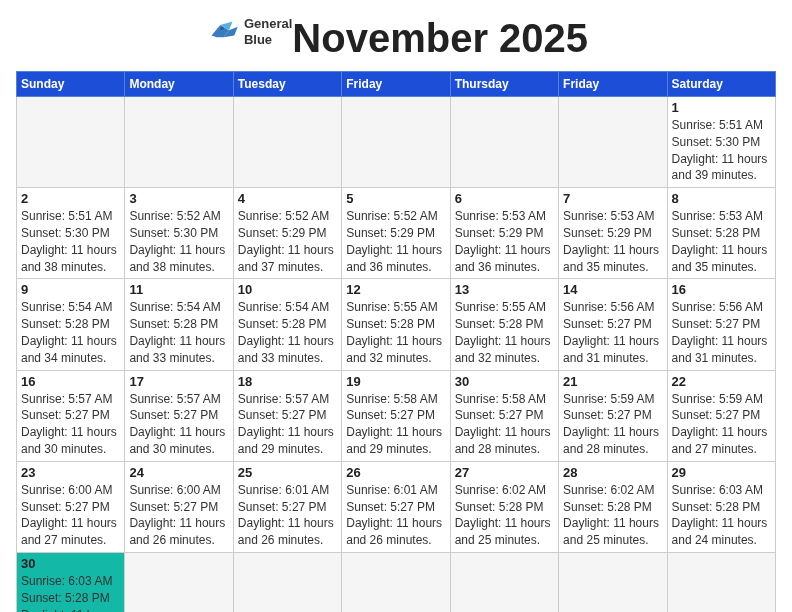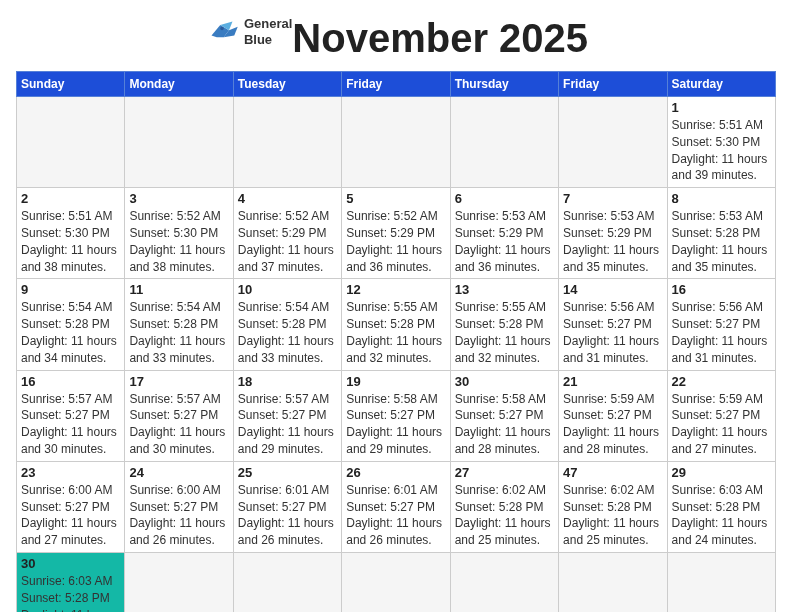--- a/index.html
+++ b/index.html
@@ -322,21 +322,21 @@
 and 26 minutes.</div>
         </td>
         <td>
           <span class="day-number">27</span>
           <div class="day-info" style="white-space: pre-line;">Sunrise: 6:02 AM
 Sunset: 5:28 PM
 Daylight: 11 hours
 and 25 minutes.</div>
         </td>
         <td>
-          <span class="day-number">47</span>
+          <span class="day-number">28</span>
           <div class="day-info" style="white-space: pre-line;">Sunrise: 6:02 AM
 Sunset: 5:28 PM
 Daylight: 11 hours
 and 25 minutes.</div>
         </td>
         <td>
           <span class="day-number">29</span>
           <div class="day-info" style="white-space: pre-line;">Sunrise: 6:03 AM
 Sunset: 5:28 PM
 Daylight: 11 hours

